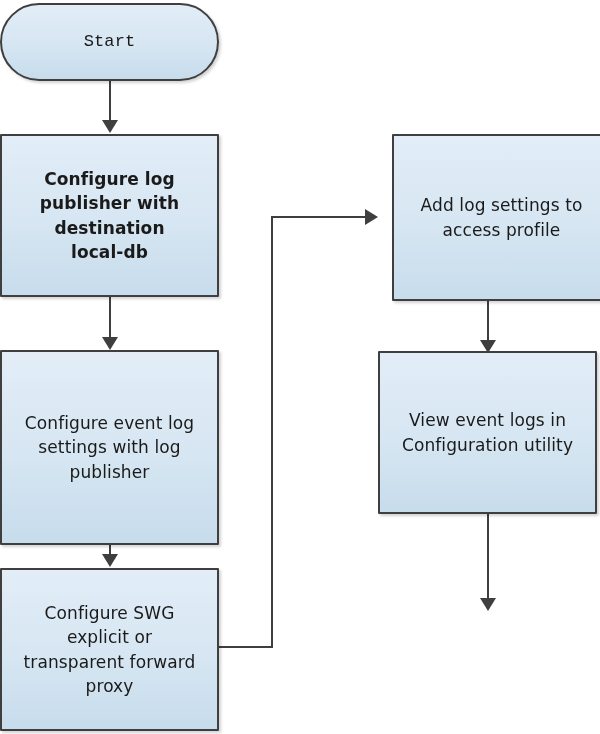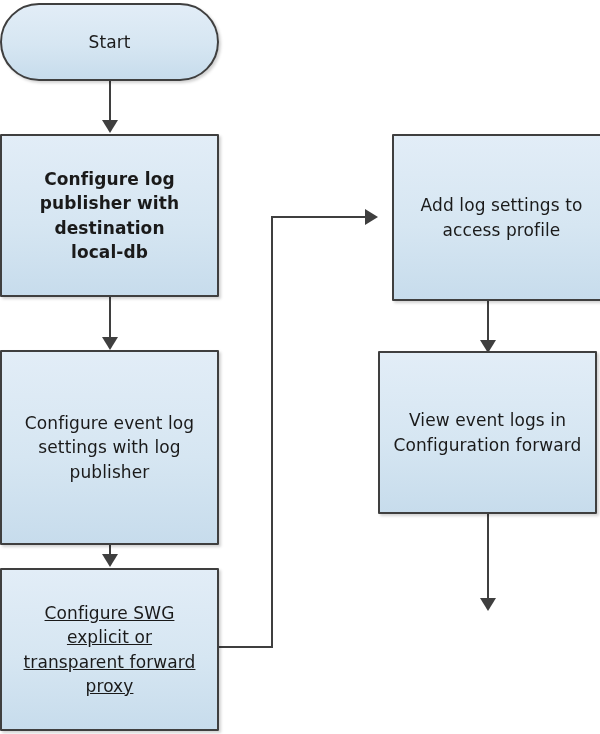--- a/index.html
+++ b/index.html
@@ -33,20 +33,21 @@
     letter-spacing: 0.1px;
     box-shadow: 2px 2px 3px rgba(0,0,0,0.18);
   }
   .node .label {
     display: block;
     padding: 0 8px;
     white-space: pre-line;
   }
   .terminator {
     border-radius: 999px;
+    font-family: Liberation Mono, monospace;
   }
   .process {
     border-radius: 1px;
   }
   
   .conn {
     position: absolute;
     background: #3f3f3f;
   }
   .conn.v { width: 2px; }
@@ -107,31 +108,31 @@
 destination
 local-db</span>
   </div>
 
   <div class="node process" style="left:0px; top:350px; width:219px; height:195px;">
     <span class="label">Configure event log
 settings with log
 publisher</span>
   </div>
 
-  <div class="node process" style="left:0px; top:568px; width:219px; height:163px;text-decoration:underline;">
+  <div class="node process" style="left:0px; top:568px; width:219px; height:163px;">
     <span class="label">Configure SWG
 explicit or
 transparent forward
 proxy</span>
   </div>
 
   <div class="node process" style="left:392px; top:134px; width:219px; height:167px;">
     <span class="label">Add log settings to
 access profile</span>
   </div>
 
   <div class="node process" style="left:378px; top:351px; width:219px; height:163px;">
     <span class="label">View event logs in
-Configuration forward</span>
+Configuration utility</span>
   </div>
 
 
 </div>
 
 </body></html>

